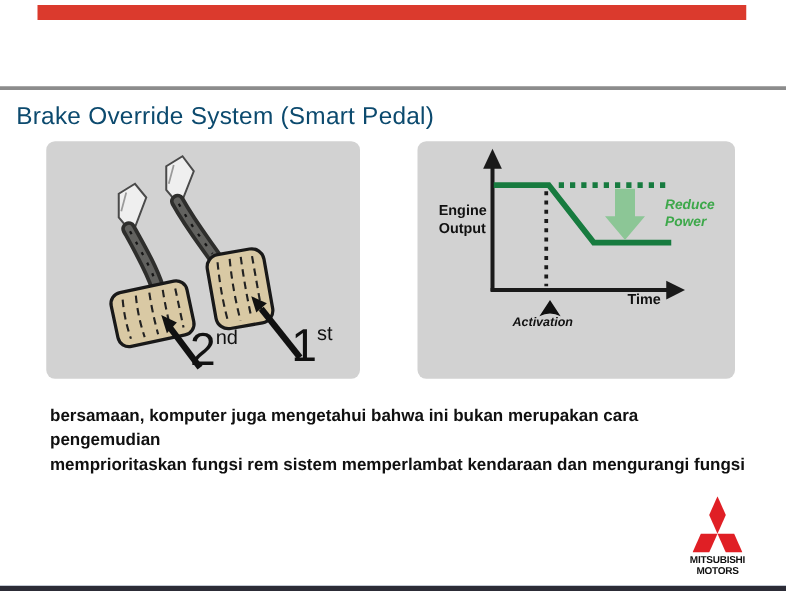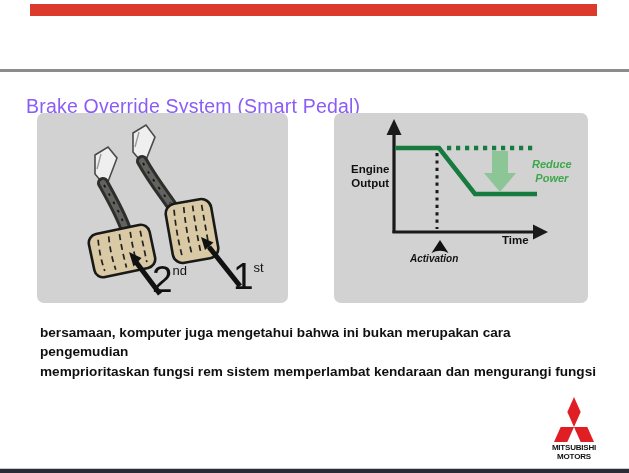--- a/index.html
+++ b/index.html
@@ -3,35 +3,35 @@
 <meta charset="utf-8">
 <style>
   html,body { margin:0; padding:0; background:#fff; }
   .page {
     position:relative; width:629px; height:473px; background:#ffffff;
     font-family:"Liberation Sans", sans-serif; overflow:hidden;
   }
   .accent-bar { position:absolute; left:30px; top:4px; width:567px; height:12px; background:#DB3A2D; }
   .title-rule { position:absolute; left:0; top:69px; width:629px; height:3px; background:#8C8C8C; }
   .title {
-    position:absolute; left:10px; top:79px; margin:16px; font-size:19.5px; font-weight:400;
-    color:#8b5cf6; letter-spacing:0.2px; white-space:nowrap;
+    position:absolute; left:10px; top:79px; margin:3px; font-size:19.5px; font-weight:400;
+    color:#0c4a6e; letter-spacing:0.2px; white-space:nowrap;
   }
   .panel { position:absolute; top:113px; height:190px; background:#D2D2D2; border-radius:7px; }
   .left-panel  { left:37px;  width:251px; }
   .right-panel { left:334px; width:254px; }
   .panel svg { position:absolute; left:0; top:0; }
 
   .pedal-label { position:absolute; color:#111; line-height:1; white-space:nowrap; }
   .pedal-label .base { font-size:37px; }
-  .pedal-label .sup  { font-size:13px; position:relative; top:-17px;margin-top:28px; }
+  .pedal-label .sup  { font-size:16px; position:relative; top:-17px;margin-top:28px; }
   .label-2nd { left:115px; top:148px; }
   .label-1st { left:196px; top:145px; }
 
-  .chart-text { position:absolute; color:#111; font-weight:bold;text-align:center; }
+  .chart-text { position:absolute; color:#111; font-weight:bold; }
   .ylabel { left:17px; top:50px; font-size:11.5px; line-height:13.5px; }
   .xlabel { left:168px; top:121px; font-size:11.5px; }
   .activation { left:76px; top:140px; font-size:10px; font-style:italic; }
   .reduce { left:198px; top:44px; font-size:11px; font-style:italic; color:#3DA84A; line-height:14px; }
 
   .body-text {
     position:absolute; left:40px; top:323px; margin:0; width:560px;
     font-size:13.6px; font-weight:bold; color:#101010; line-height:19.4px; letter-spacing:0px;
   }
   .logo { position:absolute; left:542px; top:396px; width:64px; height:76px; }

